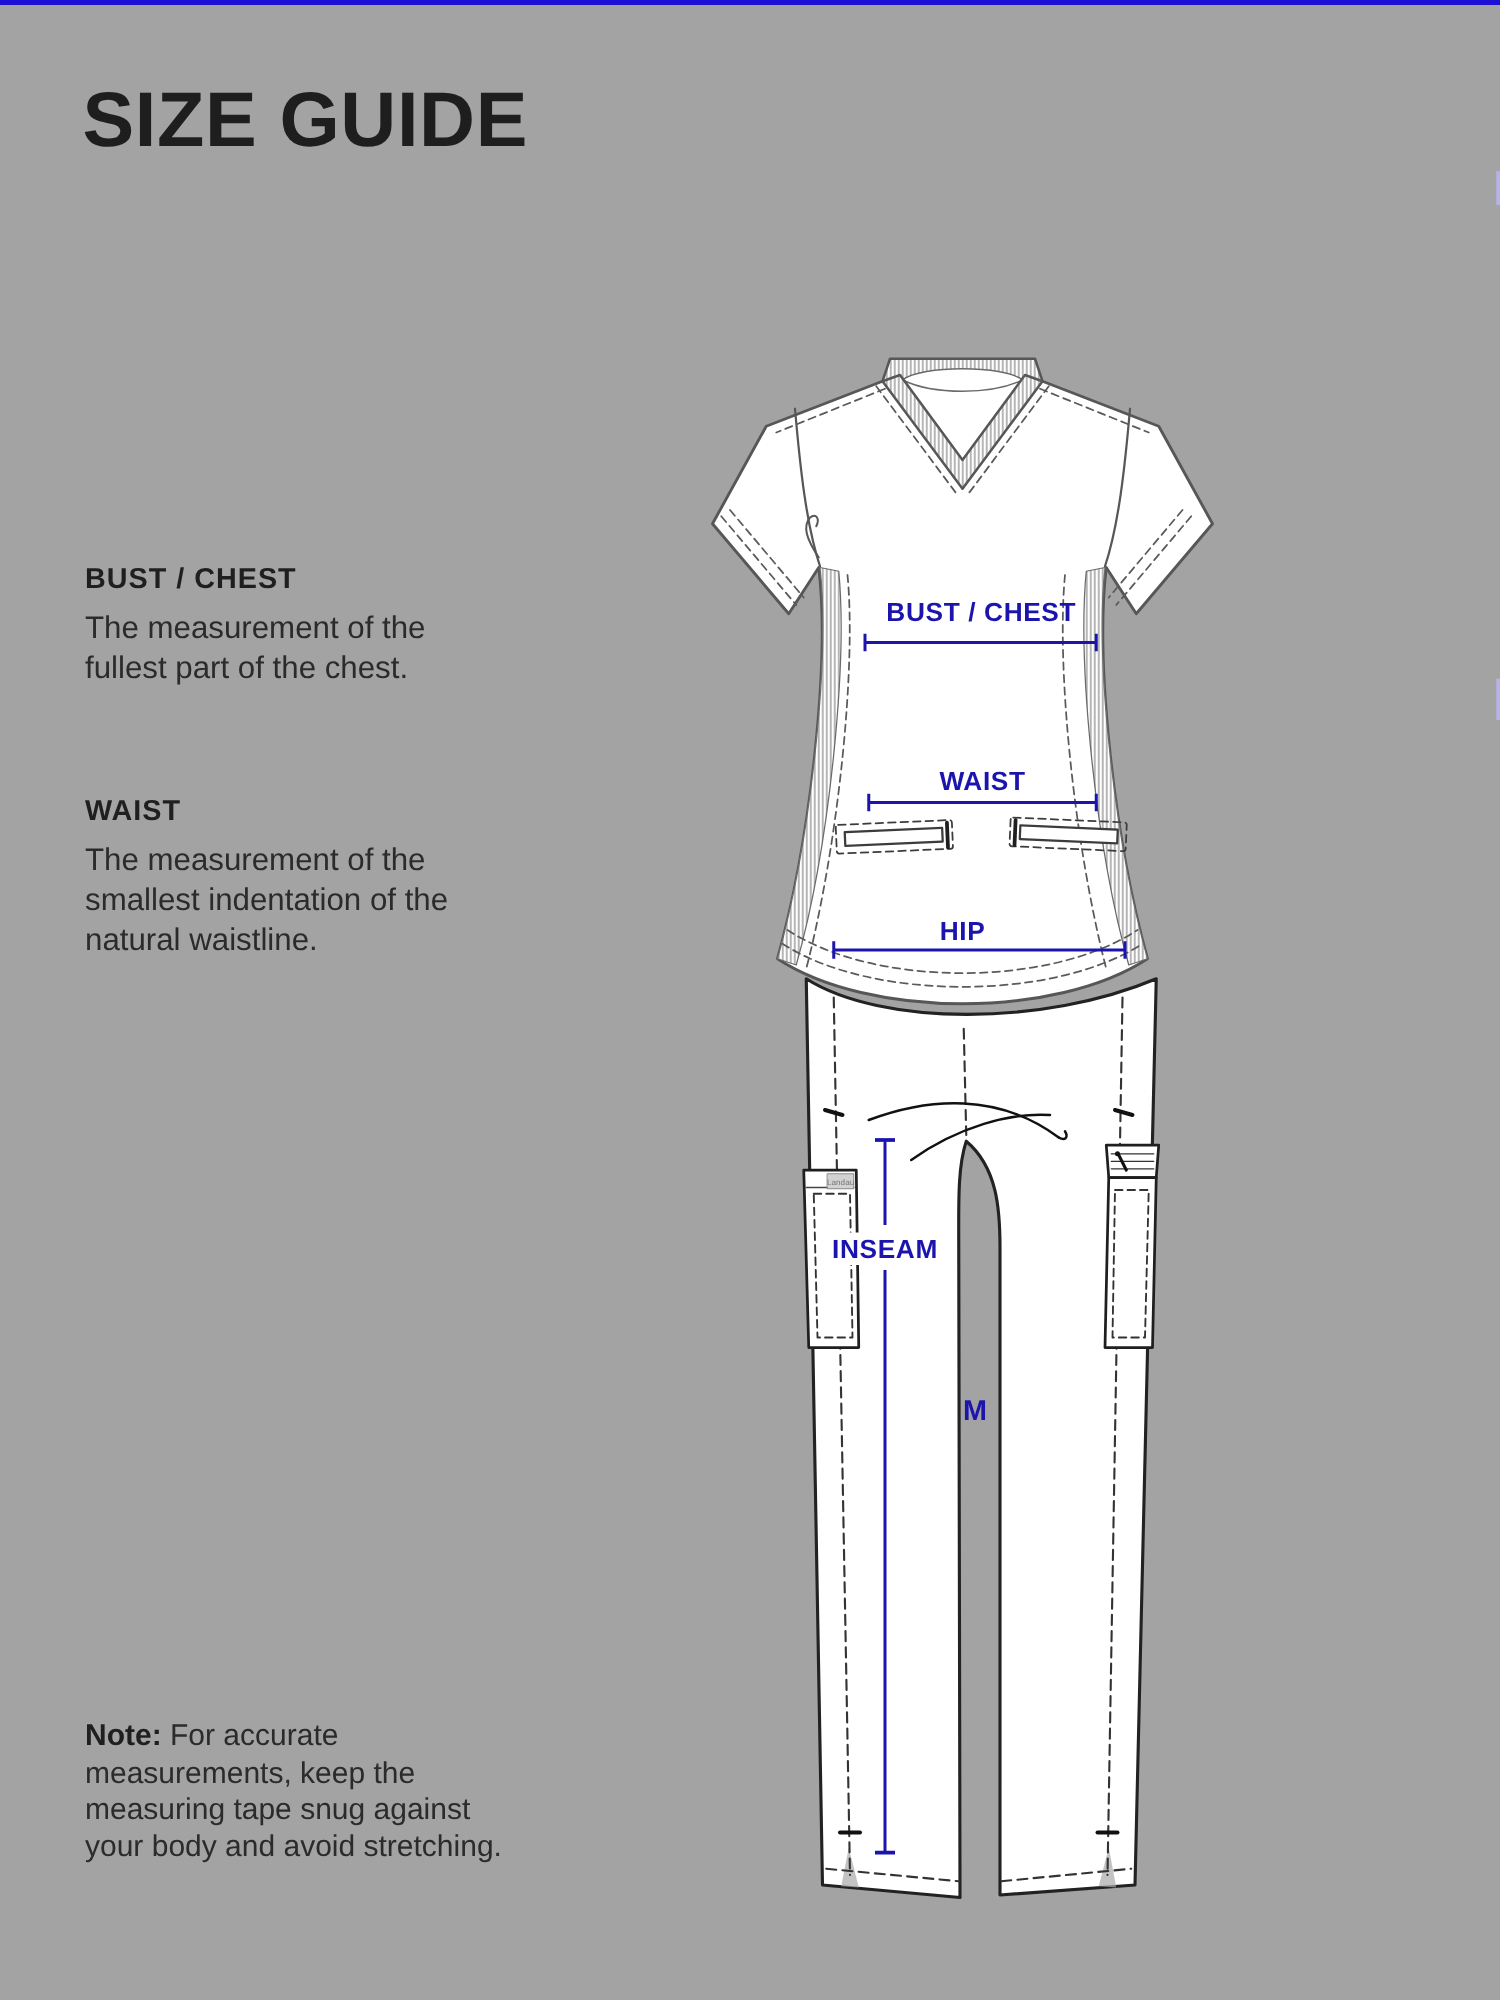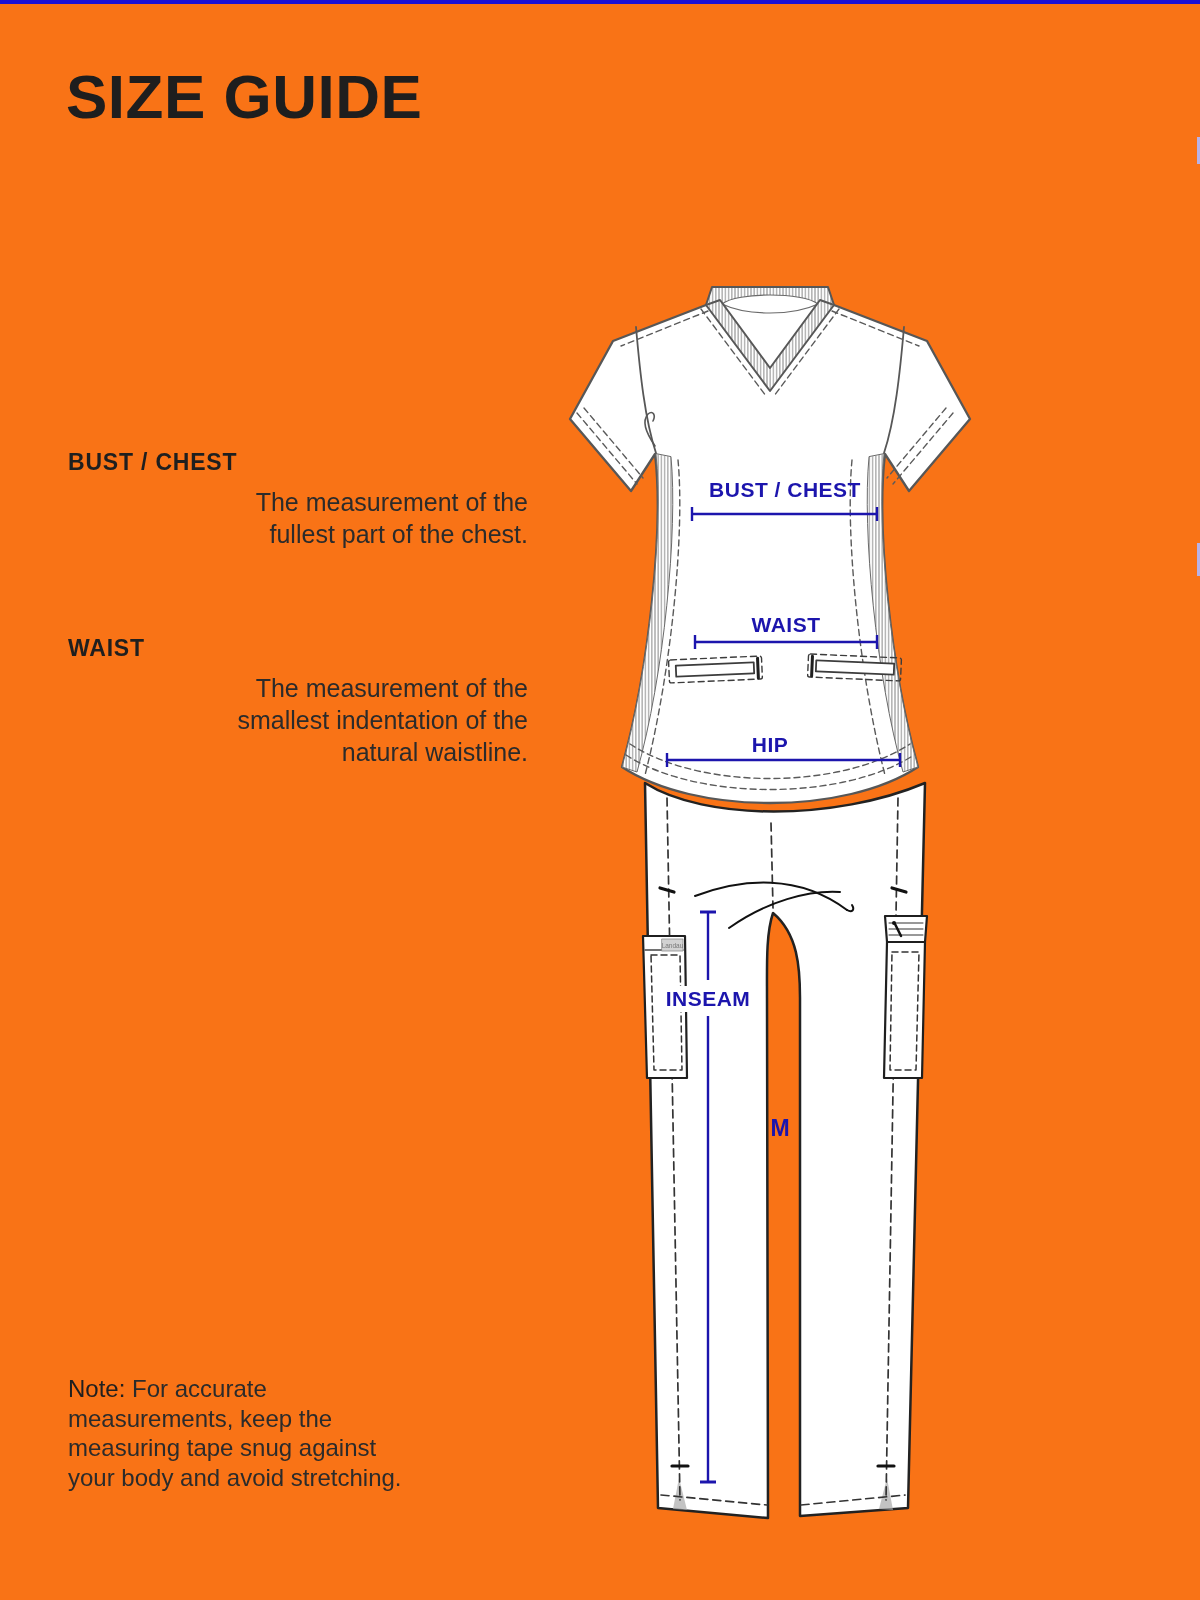--- a/index.html
+++ b/index.html
@@ -1,33 +1,33 @@
 <!DOCTYPE html>
 <html><head>
 <meta charset="utf-8">
 <style>
   html,body{margin:0;padding:0;background:#fff;}
-  #page{position:relative;width:1200px;height:1600px;background:#f97316;overflow:hidden;
+  #page{position:relative;width:1200px;height:1600px;background:#a3a3a3;overflow:hidden;
         font-family:"Liberation Sans","DejaVu Sans",sans-serif;color:#2b2b2b;}
   .topbar{position:absolute;left:0;top:0;width:1200px;height:4px;background:#1c10d4;}
   .edge-artifact{position:absolute;background:#b7b2e8;width:3px;}
   .ea1{left:1197px;top:137px;height:27px;}
   .ea2{left:1197px;top:543px;height:33px;}
   .page-title{position:absolute;left:66px;top:64px;font-size:62px;line-height:66px;
               font-weight:700;letter-spacing:.5px;color:#1e1e1e;margin:0;}
   .intro{position:absolute;left:68px;top:180px;width:480px;font-size:28px;line-height:40px;
          color:#262626;margin:0;white-space:pre-line;}
   .sec{position:absolute;left:68px;width:460px;}
   .sec h3{margin:0;font-size:23px;line-height:28px;font-weight:700;letter-spacing:.8px;color:#1f1f1f;}
-  .sec p{margin:10px 0 0;font-size:25px;line-height:32px;color:#2b2b2b;white-space:pre-line;text-align:right;}
+  .sec p{margin:10px 0 0;font-size:25px;line-height:32px;color:#2b2b2b;white-space:pre-line;}
   .s1{top:448px;} .s2{top:634px;} .s3{top:824px;} .s4{top:1026px;}
   .note{position:absolute;left:68px;top:1374px;width:440px;margin:0;font-size:24px;
         line-height:29.5px;color:#2b2b2b;}
   .note .note-body{white-space:pre-line;margin-top:27px;}
-  .note .note-label{font-weight:400;color:#1f1f1f;}
+  .note .note-label{font-weight:700;color:#1f1f1f;}
   .diagram{position:absolute;left:535px;top:278px;width:460px;height:1260px;}
   svg text{font-family:"Liberation Sans","DejaVu Sans",sans-serif;}
   .blue-label{font-weight:700;font-size:21px;letter-spacing:.5px;}
   .size-letter{font-weight:700;font-size:23px;}
   .tag-text{font-size:6.5px;}
 </style>
 </head>
 <body>
 
 <div id="page">

